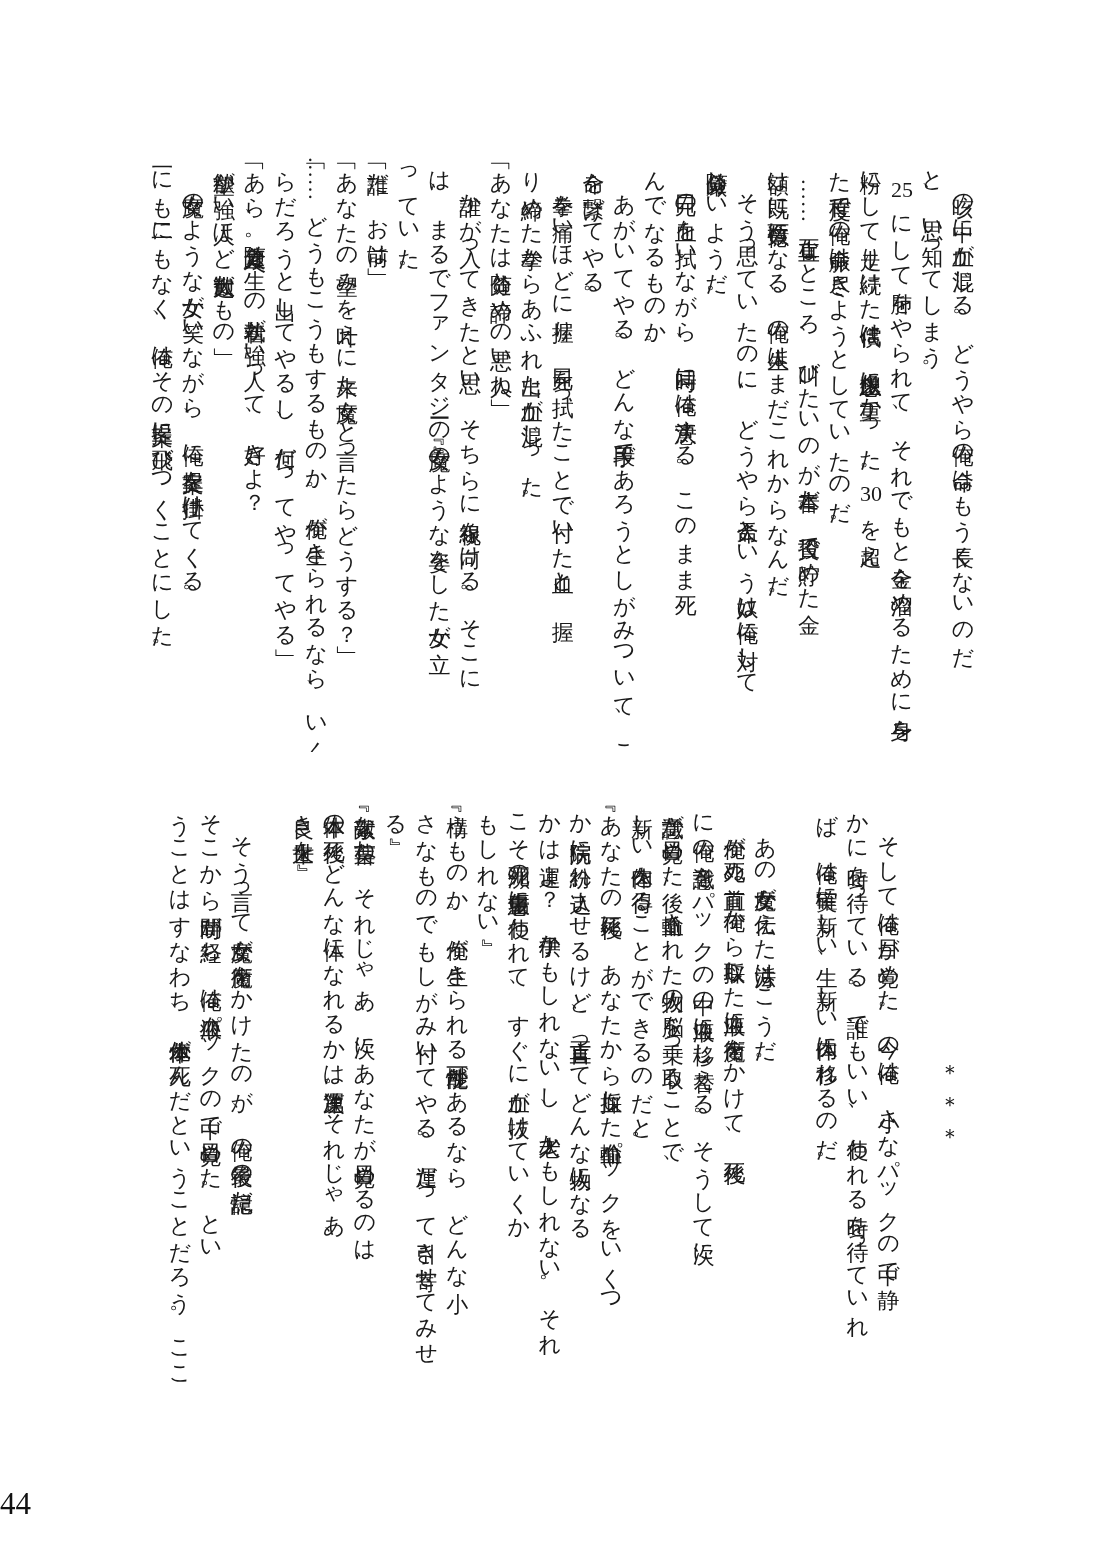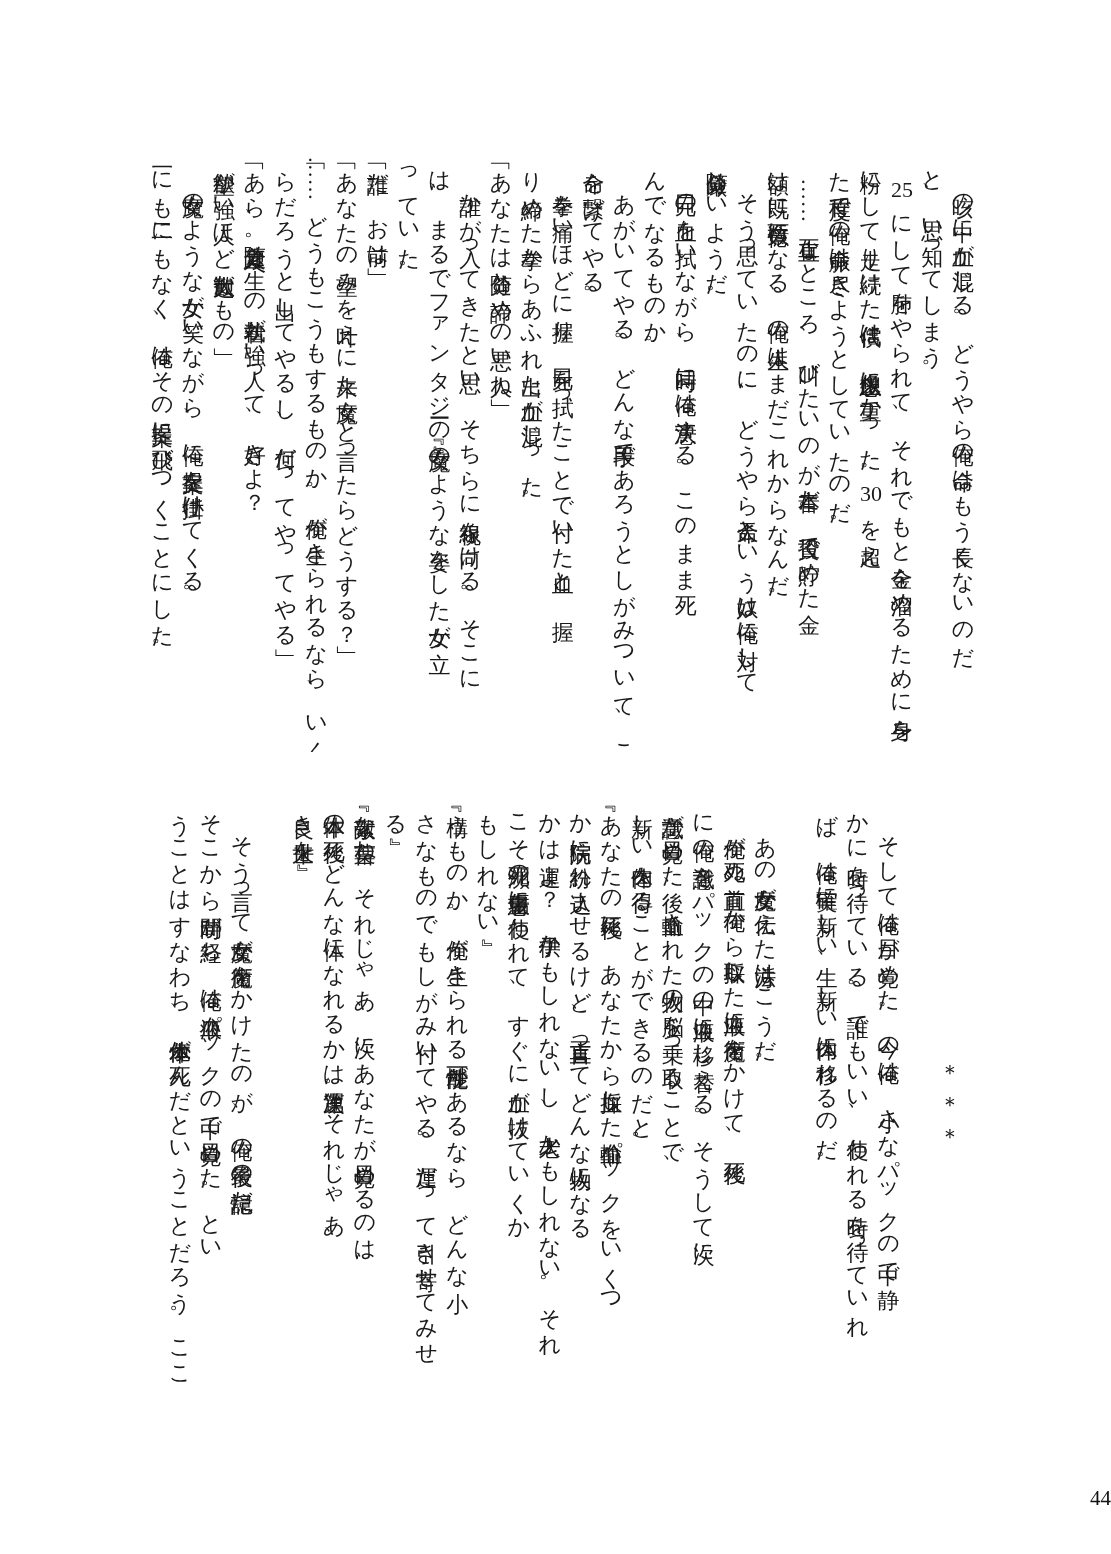--- a/index.html
+++ b/index.html
@@ -33,22 +33,22 @@
     white-space: nowrap;
     overflow: hidden;
   }
   .vline.center { text-align: center; letter-spacing: 10px; }
   .tcy { text-combine-upright: all; -webkit-text-combine: horizontal; }
   .pagenum {
     position: absolute;
     top: 1486px;
     left: 0;
     width: 100%;
-    text-align: right;
-    font-size: 21px;
+    text-align: left;
+    font-size: 31px;
     color: #111111;
   }
 </style>
 </head>
 <body>
 
 <section class="band band-top">
     <div class="vline">　咳の中に血が混じる。どうやら俺の命はもう長くないのだ</div>
     <div class="vline">と、思い知ってしまう。</div>
     <div class="vline">　<span class="tcy">25</span>にして肺をやられて、それでもと金を溜めるために身を</div>

